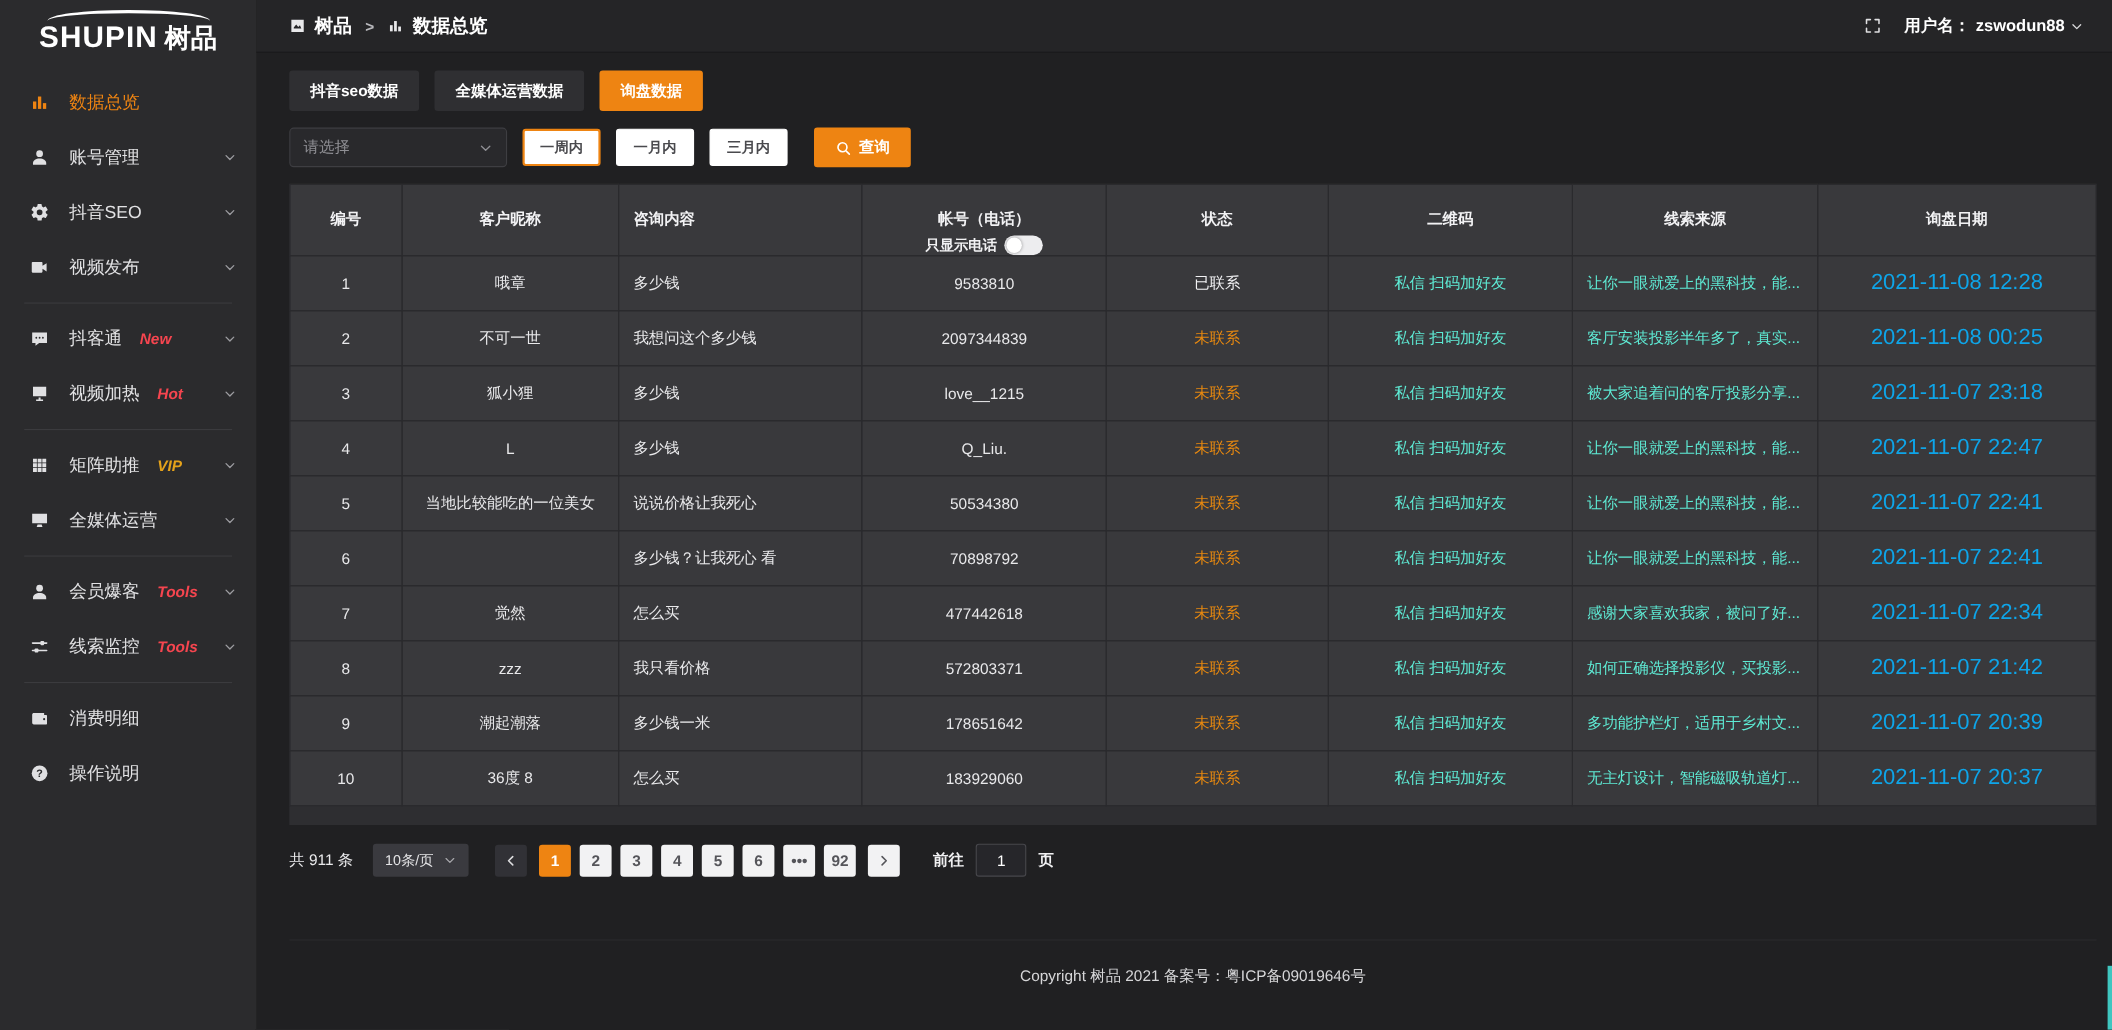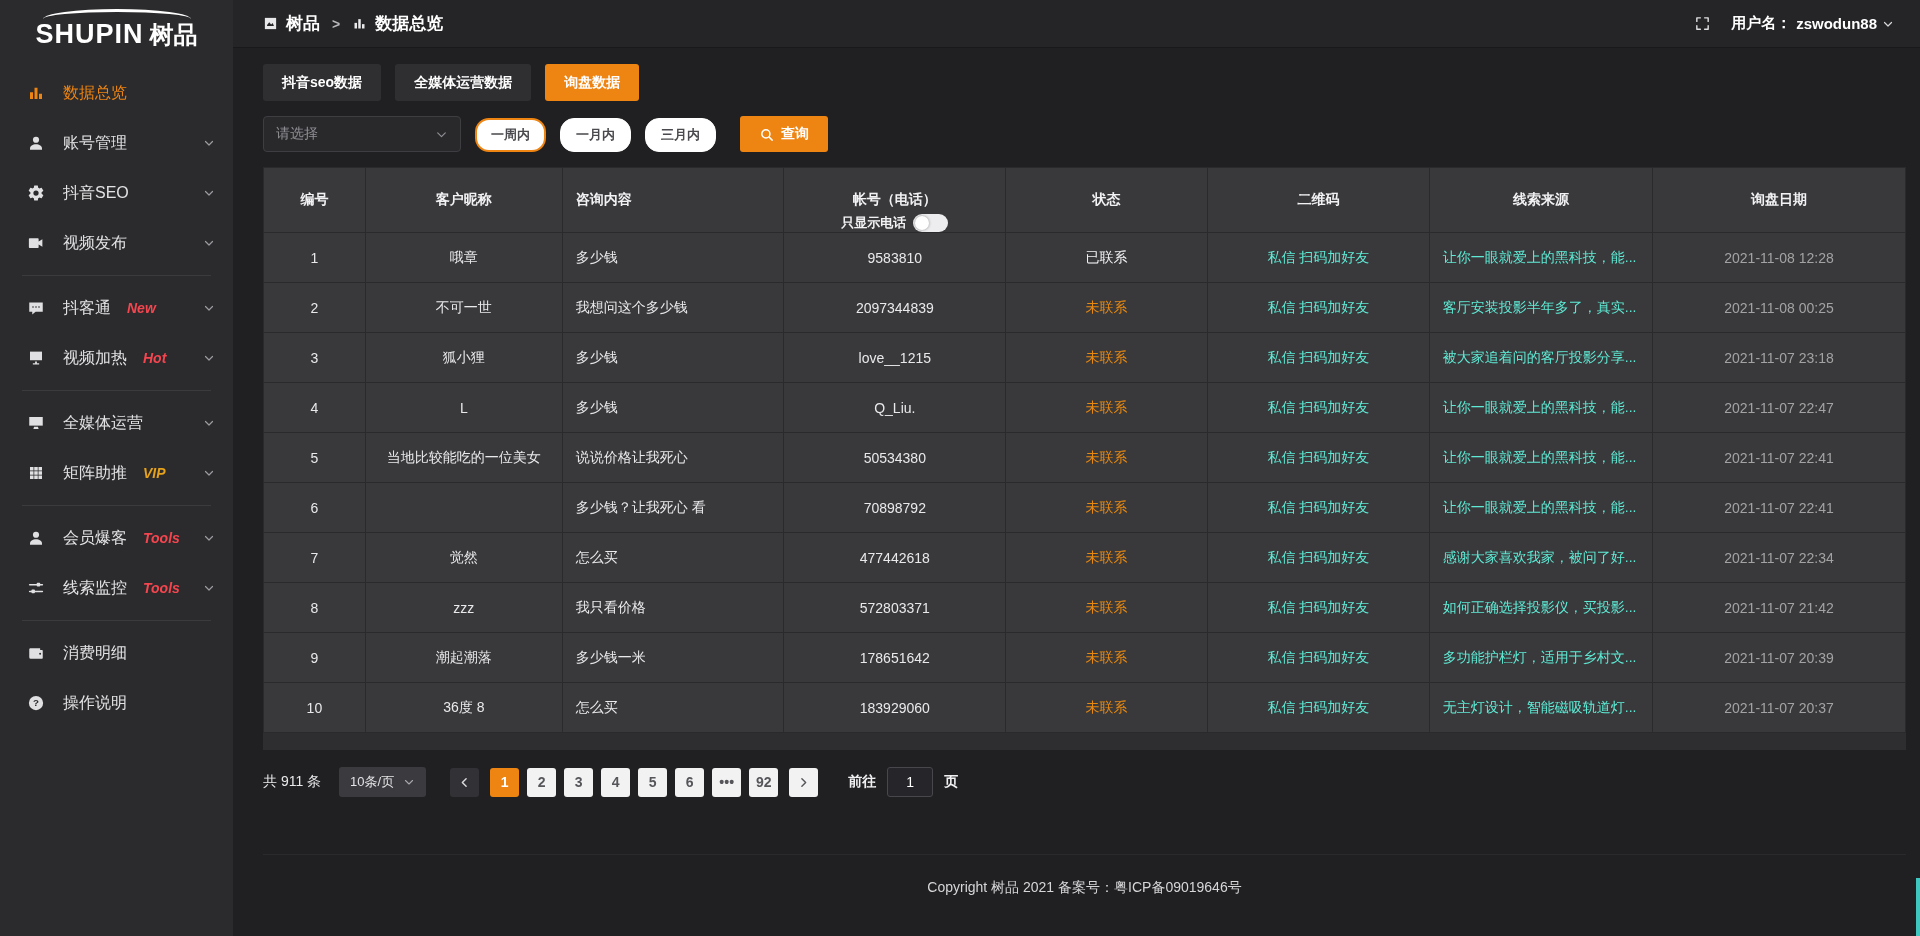--- a/index.html
+++ b/index.html
@@ -33,44 +33,44 @@
   .fullscreen-btn { color:#e0e0e2; display:flex; cursor:pointer; }
   .username { font-size:15px; font-weight:bold; color:#fff; display:flex; align-items:center; gap:5px; cursor:pointer; }
   .username .uchev { display:flex; color:#d8d8da; }
 
   main { flex:1; padding:16px 14px 0 30px; display:flex; flex-direction:column; }
   .tabs { display:flex; gap:14px; }
   .tab { background:#2f2f32; color:#fff; font-size:14px; font-weight:bold; padding:0 19px; height:37px;
          display:flex; align-items:center; border-radius:3px; border:none; cursor:pointer; font-family:inherit; }
   .tab.active { background:#ee8412; }
 
-  .filter-row { display:flex; align-items:flex-end; margin-top:15px; gap:14px; }
+  .filter-row { display:flex; align-items:center; margin-top:15px; gap:14px; }
   .select { width:198px; height:36px; background:#29292c; border:1px solid #3e3e42; border-radius:4px;
             display:flex; align-items:center; justify-content:space-between; padding:0 12px;
             color:#8f8f94; font-size:14px; cursor:pointer; }
   .select .chev { display:flex; color:#8f8f94; }
   .range-btn { height:34px; padding:0 15px; background:#fff; color:#4a4a4e; font-size:13px; font-weight:bold;
-               border-radius:14px; border:1px solid #fff; display:flex; align-items:center; cursor:pointer; font-family:inherit; }
+               border-radius:3px; border:1px solid #fff; display:flex; align-items:center; cursor:pointer; font-family:inherit; }
   .range-btn.active { border:2px solid #ee8412; padding:0 14px; }
   .search-btn { height:36px; padding:0 19px; background:#ee8412; color:#fff; border:none; border-radius:3px;
                 font-size:14px; font-weight:bold; display:flex; align-items:center; gap:7px; margin-left:10px;
                 cursor:pointer; font-family:inherit; }
 
   
   .panel { margin-top:15px; background:#2e2e31; padding-bottom:17px; }
   table { width:100%; border-collapse:collapse; table-layout:fixed; }
   th, td { background:#39393c; border:1px solid #2a2a2d; font-size:14px; color:#e9e9eb; text-align:center;
            padding:0 13px; overflow:hidden; white-space:nowrap; text-overflow:ellipsis; }
   thead th { height:62px; font-weight:bold; color:#f2f2f4; }
   tbody td { height:50px; }
   .left { text-align:left; }
   .orange { color:#5eead4; }
   .st-pending { color:#e8890f; }
   .st-done { color:#f2f2f4; }
-  .date-cell { font-size:14px; color:#a3a3a3; }
+  .date-cell { font-size:20px; color:#0ea5e9; }
   .acc-head { display:flex; flex-direction:column; align-items:center; gap:5px;margin-top:23px; }
   .acc-sub { display:flex; align-items:center; gap:7px; font-size:13px; font-weight:bold; }
   .switch { width:35px; height:18px; background:#ededef; border-radius:9px; position:relative; cursor:pointer; display:inline-block; }
   .switch::after { content:""; position:absolute; left:2px; top:2px; width:14px; height:14px; border-radius:50%;
                    background:#fff; box-shadow:0 0 3px rgba(0,0,0,.4); }
   .link { cursor:pointer; }
 
   
   .pagination { display:flex; align-items:center; margin-top:17px; gap:8px; font-size:14px; }
   .total { margin-right:10px; color:#e9e9eb; }
@@ -184,39 +184,39 @@
           <span class="schev">
             <svg viewBox="0 0 24 24" width="12" height="12" fill="none" stroke="currentColor" stroke-width="2.4" stroke-linecap="round" stroke-linejoin="round">
               <polyline points="5 9 12 16 19 9"></polyline>
             </svg>
           </span>
         </div>
         <div class="sdivider"></div>
         <div class="side-item">
           <span class="sicon">
             <svg viewBox="0 0 24 24" width="18" height="18" fill="currentColor">
+              <path d="M4 4h4.7v4.7H4zM9.65 4h4.7v4.7h-4.7zM15.3 4H20v4.7h-4.7zM4 9.65h4.7v4.7H4zM9.65 9.65h4.7v4.7h-4.7zM15.3 9.65H20v4.7h-4.7zM4 15.3h4.7V20H4zM9.65 15.3h4.7V20h-4.7zM15.3 15.3H20V20h-4.7z"></path>
+            </svg>
+          </span>
+          <span class="slabel">矩阵助推</span>
+          <span class="sbadge" style="color:#e5a21a">VIP</span>
+          <span class="schev">
+            <svg viewBox="0 0 24 24" width="12" height="12" fill="none" stroke="currentColor" stroke-width="2.4" stroke-linecap="round" stroke-linejoin="round">
+              <polyline points="5 9 12 16 19 9"></polyline>
+            </svg>
+          </span>
+        </div>
+        <div class="side-item">
+          <span class="sicon">
+            <svg viewBox="0 0 24 24" width="18" height="18" fill="currentColor">
               <path d="M3 4h18v11.5H3z"></path>
               <path d="M9.5 17h5l1 3h-7z"></path>
             </svg>
           </span>
           <span class="slabel">全媒体运营</span>
-          <span class="schev">
-            <svg viewBox="0 0 24 24" width="12" height="12" fill="none" stroke="currentColor" stroke-width="2.4" stroke-linecap="round" stroke-linejoin="round">
-              <polyline points="5 9 12 16 19 9"></polyline>
-            </svg>
-          </span>
-        </div>
-        <div class="side-item">
-          <span class="sicon">
-            <svg viewBox="0 0 24 24" width="18" height="18" fill="currentColor">
-              <path d="M4 4h4.7v4.7H4zM9.65 4h4.7v4.7h-4.7zM15.3 4H20v4.7h-4.7zM4 9.65h4.7v4.7H4zM9.65 9.65h4.7v4.7h-4.7zM15.3 9.65H20v4.7h-4.7zM4 15.3h4.7V20H4zM9.65 15.3h4.7V20h-4.7zM15.3 15.3H20V20h-4.7z"></path>
-            </svg>
-          </span>
-          <span class="slabel">矩阵助推</span>
-          <span class="sbadge" style="color:#e5a21a">VIP</span>
           <span class="schev">
             <svg viewBox="0 0 24 24" width="12" height="12" fill="none" stroke="currentColor" stroke-width="2.4" stroke-linecap="round" stroke-linejoin="round">
               <polyline points="5 9 12 16 19 9"></polyline>
             </svg>
           </span>
         </div>
         <div class="sdivider"></div>
         <div class="side-item">
           <span class="sicon">
             <svg viewBox="0 0 24 24" width="18" height="18" fill="currentColor">

